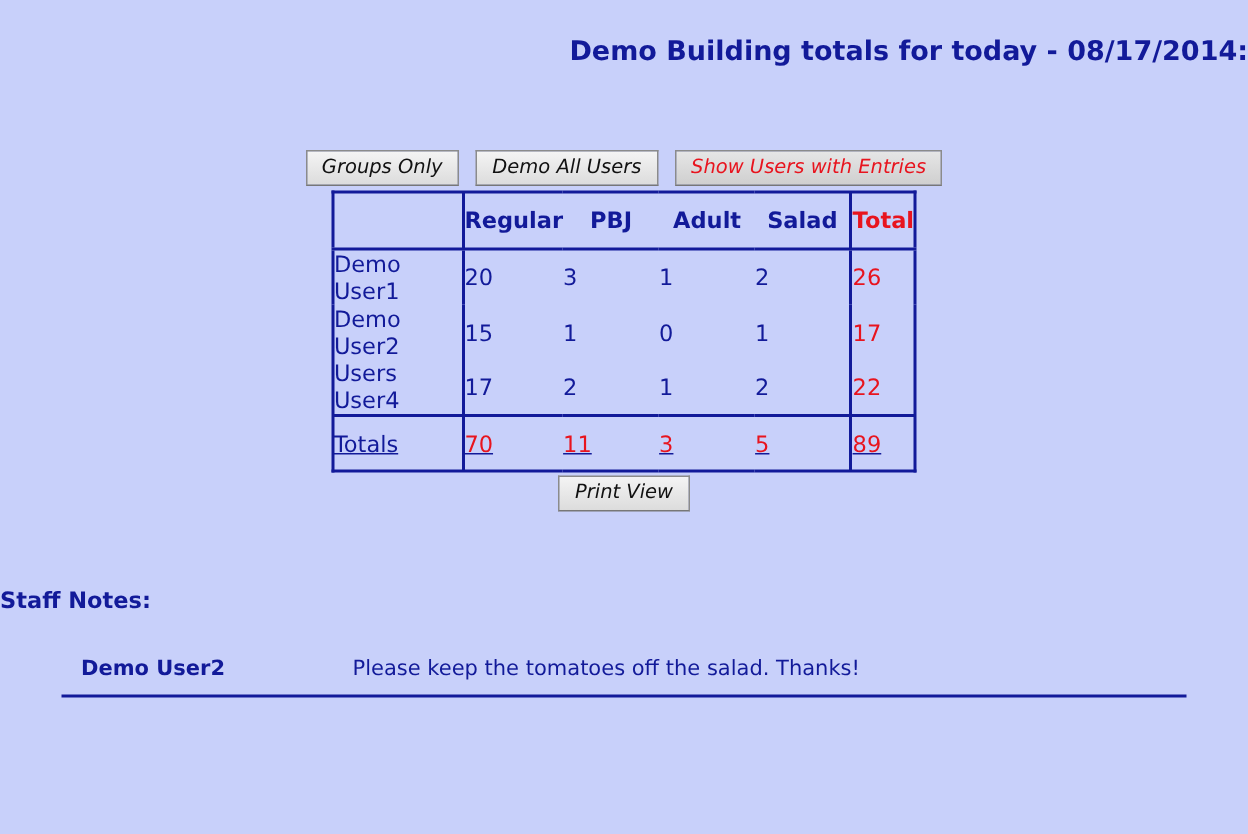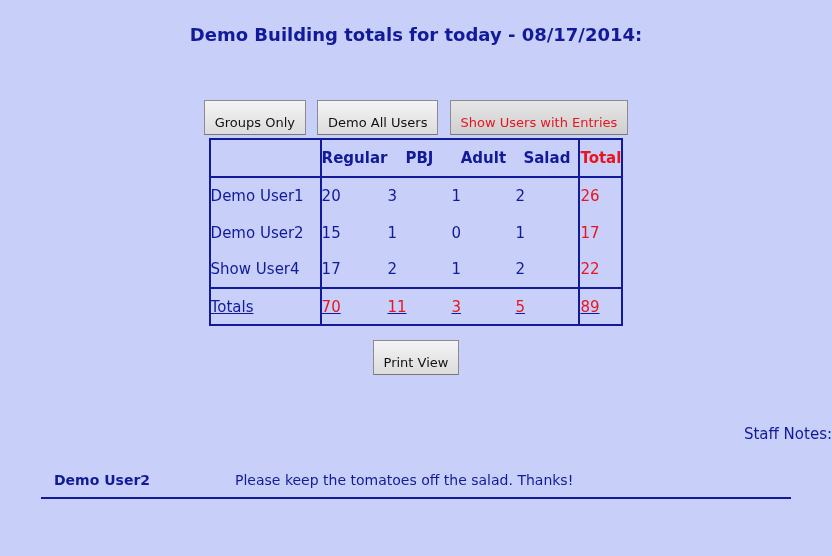--- a/index.html
+++ b/index.html
@@ -13,41 +13,42 @@
   *{box-sizing:border-box;}
   html,body{margin:0;padding:0;}
   body{
     width:832px;height:556px;overflow:hidden;
     background:var(--bg);
     font-family:"DejaVu Sans","Liberation Sans",sans-serif;
     color:var(--navy);
   }
   .page-title{
     margin:24px 0 0 0;
-    text-align:center;
+    text-align:right;
     font-size:18px;
     font-weight:bold;
     color:var(--navy);
   }
   .toolbar{
     margin-top:55px;
     text-align:center;
   }
   .btn{
     display:inline-block;
     font-family:"DejaVu Sans","Liberation Sans",sans-serif;
     font-size:13px;
     color:#111;
     background:linear-gradient(#f4f4f4,#dcdcdc);
     border:1px solid var(--btn-border);
     border-bottom-color:#777;
-    padding:14px 10px 4px 10px;
+    padding:3px 10px 4px 10px;
     margin:0 3px;
     cursor:pointer;
     line-height:15px;
+    font-style:italic;
   }
   .btn.active{
     color:var(--red);
     background:linear-gradient(#e6e6e6,#cfcfcf);
   }
   table.totals{
     border-collapse:collapse;
     margin:3px auto 0 auto;
     border:2px solid var(--navy);
     font-size:15px;
@@ -58,34 +59,34 @@
     padding:0 0;
   }
   table.totals thead th{
     font-weight:bold;
     height:38px;
   }
   table.totals thead tr{border-bottom:2px solid var(--navy);}
   table.totals tfoot tr{border-top:2px solid var(--navy);text-decoration:underline;}
   table.totals tbody td{height:37px;}
   table.totals tfoot td{height:37px;}
-  .col-name{width:111px;border-right:2px solid var(--navy);}
+  .col-name{width:87px;border-right:2px solid var(--navy);}
   .col-num{width:64px;}
   .col-total{width:42px;border-left:2px solid var(--navy);}
   .red{color:var(--red);}
   .red-bold{color:var(--red);font-weight:bold;}
   .print-row{
     text-align:center;
-    margin-top:14px;
+    margin-top:2px;
   }
   .staff-heading{
     margin-top:50px;
-    text-align:right;
+    text-align:left;
     font-size:15px;
-    font-weight:normal;
+    font-weight:bold;
     color:var(--navy);
   }
   .notes{
     width:750px;
     margin:29px auto 0 auto;
     display:flex;
     align-items:flex-start;
     font-size:14px;
   }
   .note-author{
@@ -138,21 +139,21 @@
     </tr>
     <tr>
       <td class="col-name">Demo User2</td>
       <td class="col-num">15</td>
       <td class="col-num">1</td>
       <td class="col-num">0</td>
       <td class="col-num">1</td>
       <td class="col-total red">17</td>
     </tr>
     <tr>
-      <td class="col-name">Show User4</td>
+      <td class="col-name">Users User4</td>
       <td class="col-num">17</td>
       <td class="col-num">2</td>
       <td class="col-num">1</td>
       <td class="col-num">2</td>
       <td class="col-total red">22</td>
     </tr>
   </tbody>
   <tfoot>
     <tr>
       <td class="col-name">Totals</td>

